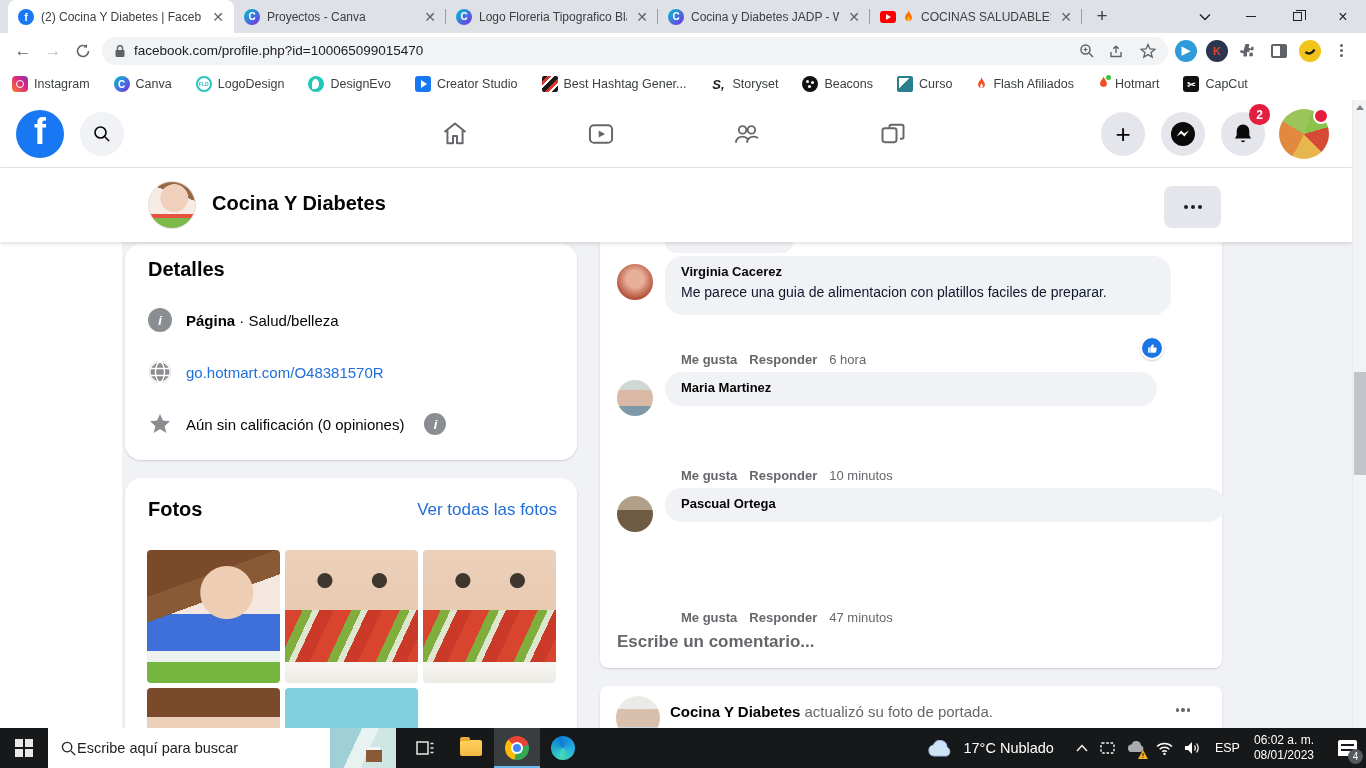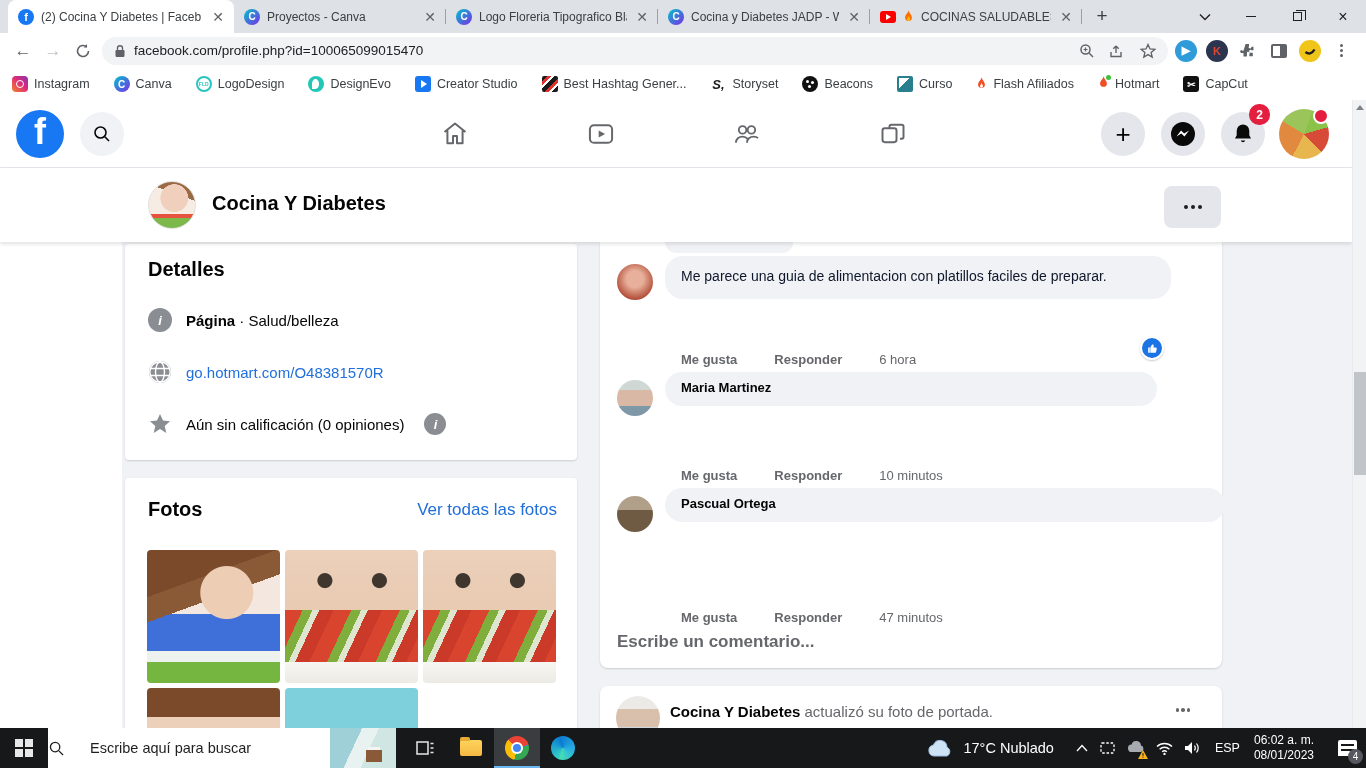--- a/index.html
+++ b/index.html
@@ -78,21 +78,21 @@
   .titlebar { position:absolute; top:168px; left:0; width:1352px; height:74px; background:#fff; box-shadow:0 2px 4px rgba(0,0,0,.12); z-index:3; }
   .tb-avatar { position:absolute; left:148px; top:13px; width:48px; height:48px; border-radius:50%; border:1px solid #e0e0e0;
     background: radial-gradient(circle at 55% 35%, #f0d0bc 0 35%, transparent 36%), linear-gradient(200deg,#9a6a44 0 30%, transparent 30%), linear-gradient(0deg,#7cb84a 0 22%, #e6523d 22% 30%, #f7ece4 30%); }
   .tb-title { position:absolute; left:212px; top:24px; font-size:20px; font-weight:bold; color:#050505; }
   .more-btn { position:absolute; left:1164px; top:18px; width:57px; height:42px; background:#e4e6eb; border-radius:8px; display:flex; align-items:center; justify-content:center; gap:3px; }
   .more-btn i { width:4px; height:4px; border-radius:50%; background:#1c1e21; display:block; }
 
   
   .content { position:absolute; top:242px; left:0; width:1352px; height:486px; background:#f0f2f5; overflow:hidden; }
   .left-gutter { position:absolute; left:0; top:0; width:122px; height:100%; background:#fff; }
-  .card { position:absolute; background:#fff; border-radius:4px; box-shadow:0 1px 2px rgba(0,0,0,.15); }
+  .card { position:absolute; background:#fff; border-radius:16px; box-shadow:0 1px 2px rgba(0,0,0,.15); }
 
   .card-details { left:125px; top:2px; width:452px; height:216px; }
   .cd-title { position:absolute; left:23px; top:14px; font-size:20px; font-weight:bold; color:#050505; }
   .cd-row { position:absolute; left:23px; display:flex; align-items:center; gap:14px; font-size:15px; color:#050505; }
   .cd-row.r1 { top:64px; } .cd-row.r2 { top:116px; } .cd-row.r3 { top:168px; }
   .gicon { width:24px; height:24px; flex:none; }
   .info-circle { border-radius:50%; background:#8a8d91; color:#fff; display:flex; align-items:center; justify-content:center; font-size:13px; font-weight:bold; font-style:italic; }
   .cd-link { color:#216fdb; }
   .cd-inline-info { width:22px; height:22px; margin-left:6px; }
 
@@ -121,21 +121,21 @@
   .card-comments { left:600px; top:0; width:622px; height:426px; border-radius:0 0 8px 8px; }
   .frag { position:absolute; left:65px; top:0; width:128px; height:11px; background:#f0f2f5; border-radius:0 0 12px 12px; }
   .cavatar { position:absolute; left:17px; width:36px; height:36px; border-radius:50%; }
   .av-virginia { background:radial-gradient(circle at 50% 42%, #e8b09a 0 30%, #b5543f 70%, #8e3b2e); }
   .av-maria { background:linear-gradient(180deg,#cfd8d4 0 28%, #d9b9a5 28% 72%, #7e98a8 72%); }
   .av-pascual { background:linear-gradient(180deg,#b0a089 0 38%, #6f5b43 38%); }
   .bubble { position:absolute; left:65px; background:#f0f2f5; border-radius:18px; padding:8px 16px 10px 16px; }
   .b-name { font-size:13px; font-weight:bold; color:#050505; margin-bottom:1px; }
   .b-text { font-size:14px; color:#0f172a; line-height:25px; }
   .b-text.semibold { font-weight:bold; }
-  .actions { position:absolute; display:flex; gap:37px; font-size:13px; color:#65676b; }
+  .actions { position:absolute; display:flex; gap:12px; font-size:13px; color:#65676b; }
   .actions .lnk { font-weight:bold; }
   .like-badge { position:absolute; width:24px; height:24px; border-radius:50%; background:#1b74e4; border:2px solid #fff; display:flex; align-items:center; justify-content:center; box-shadow:0 1px 2px rgba(0,0,0,.2); }
   .composer { position:absolute; left:17px; top:390px; font-size:17px; font-weight:bold; color:#65676b; }
 
   
   .card-post { left:600px; top:444px; width:622px; height:70px; border-radius:8px 8px 0 0; }
   .post-avatar { position:absolute; left:16px; top:10px; width:44px; height:44px; border-radius:50%; background:linear-gradient(180deg,#eceae7 0 30%, #d9c0ad 30% 70%, #cfd6dd 70%); }
   .post-line { position:absolute; left:70px; top:17px; font-size:15px; color:#65676b; }
   .post-line b { color:#050505; }
   .post-dots { position:absolute; right:32px; top:22px; display:flex; gap:2px; }
@@ -144,21 +144,21 @@
   
   .scrollbar { position:absolute; right:0; top:100px; width:14px; height:628px; background:#f1f3f4; border-left:1px solid #e8eaed; z-index:5; }
   .sb-up { height:14px; display:flex; align-items:center; justify-content:center; }
   .sb-thumb { position:absolute; left:1px; top:272px; width:12px; height:103px; background:#c1c4c9; }
 
   
   .taskbar { position:absolute; left:0; bottom:0; width:100%; height:40px; background:#17181a; display:flex; align-items:stretch; z-index:10; }
   .tstart { width:48px; display:flex; align-items:center; justify-content:center; flex:none; }
   .winlogo { display:grid; grid-template-columns:8px 8px; grid-template-rows:8px 8px; gap:1.5px; }
   .winlogo i { background:#e8e8e8; display:block; }
-  .tsearch { width:348px; background:#fff; display:flex; align-items:center; padding-left:1px; gap:26px; flex:none; position:relative; }
+  .tsearch { width:348px; background:#fff; display:flex; align-items:center; padding-left:13px; gap:1px; flex:none; position:relative; }
   .tsearch input { border:none; outline:none; background:transparent; font-size:14.5px; color:#1f1f1f; font-family:"Liberation Sans",sans-serif; width:215px; }
   .tsearch input::placeholder { color:#1f1f1f; opacity:1; }
   .tsearch-img { position:absolute; right:0; top:0; width:66px; height:40px; background:linear-gradient(115deg,#9fd0d8 0 38%,#e8f2f0 38% 58%,#cfe6e2 58%); }
   .tsearch-img::after { content:""; position:absolute; right:14px; bottom:6px; width:16px; height:12px; background:#8a5a38; box-shadow:0 -5px 0 -2px #f2f5f4; }
   .tcells { display:flex; margin-left:6px; }
   .tcell { width:46px; display:flex; align-items:center; justify-content:center; flex:none; }
   .tcell.active { background:#3a3d40; box-shadow:inset 0 -2px 0 #6cb8f0; }
   .folder { width:22px; height:16px; background:linear-gradient(#ffd35c,#f4b942); border-radius:2px; position:relative; }
   .folder::before { content:""; position:absolute; left:0; top:-3px; width:10px; height:4px; background:#e8aa33; border-radius:2px 2px 0 0; }
   .chrome-ic { width:24px; height:24px; border-radius:50%; background:conic-gradient(from -45deg,#ea4335 0 33%,#4285f4 33% 34%,#34a853 34% 66%,#fbbc05 66%); position:relative; }
@@ -449,20 +449,21 @@
         <div class="ph ph4"></div>
         <div class="ph ph5"></div>
       </div>
     </div>
 
     <div class="card card-comments">
       <div class="frag"></div>
 
       <div class="cavatar av-virginia" style="top:22px"></div>
       <div class="bubble" style="top:14px; width:506px">
+        <div class="b-name">Virginia Cacerez</div>
         <div class="b-text">Me parece una guia de alimentacion con platillos faciles de preparar.</div>
       </div>
       <div class="like-badge" style="left:540px; top:94px">
         <svg width="13" height="13" viewBox="0 0 24 24">
             <path d="M4 10h3v10H4zM8 20h8.4c1 0 1.9-.7 2.1-1.7l1.3-5.6c.3-1.2-.7-2.4-2-2.4h-4.3l.8-3.6c.2-1-.4-2-1.4-2.2-.7-.2-1.5.1-1.9.8L8 10z" fill="#fff"></path>
           </svg>
       </div>
       <div class="actions" style="left:81px; top:110px">
         <span class="lnk">Me gusta</span>
         <span class="lnk">Responder</span>

